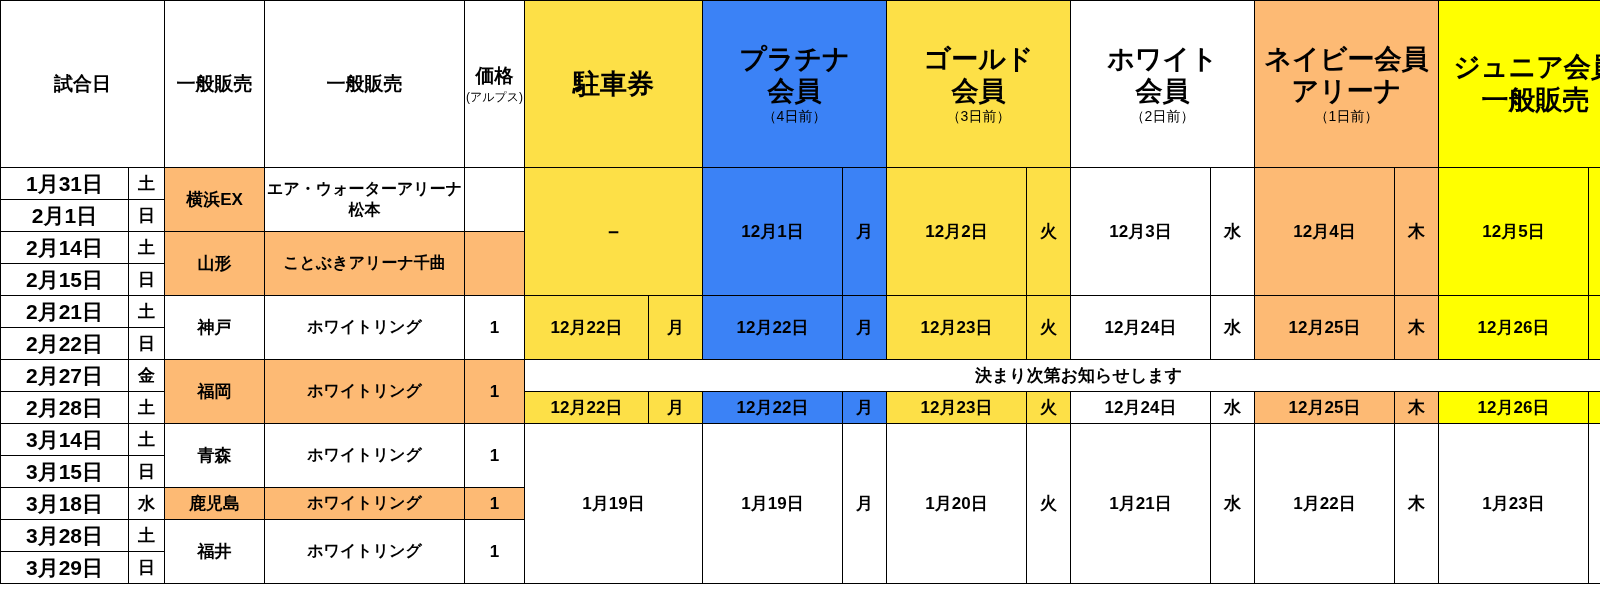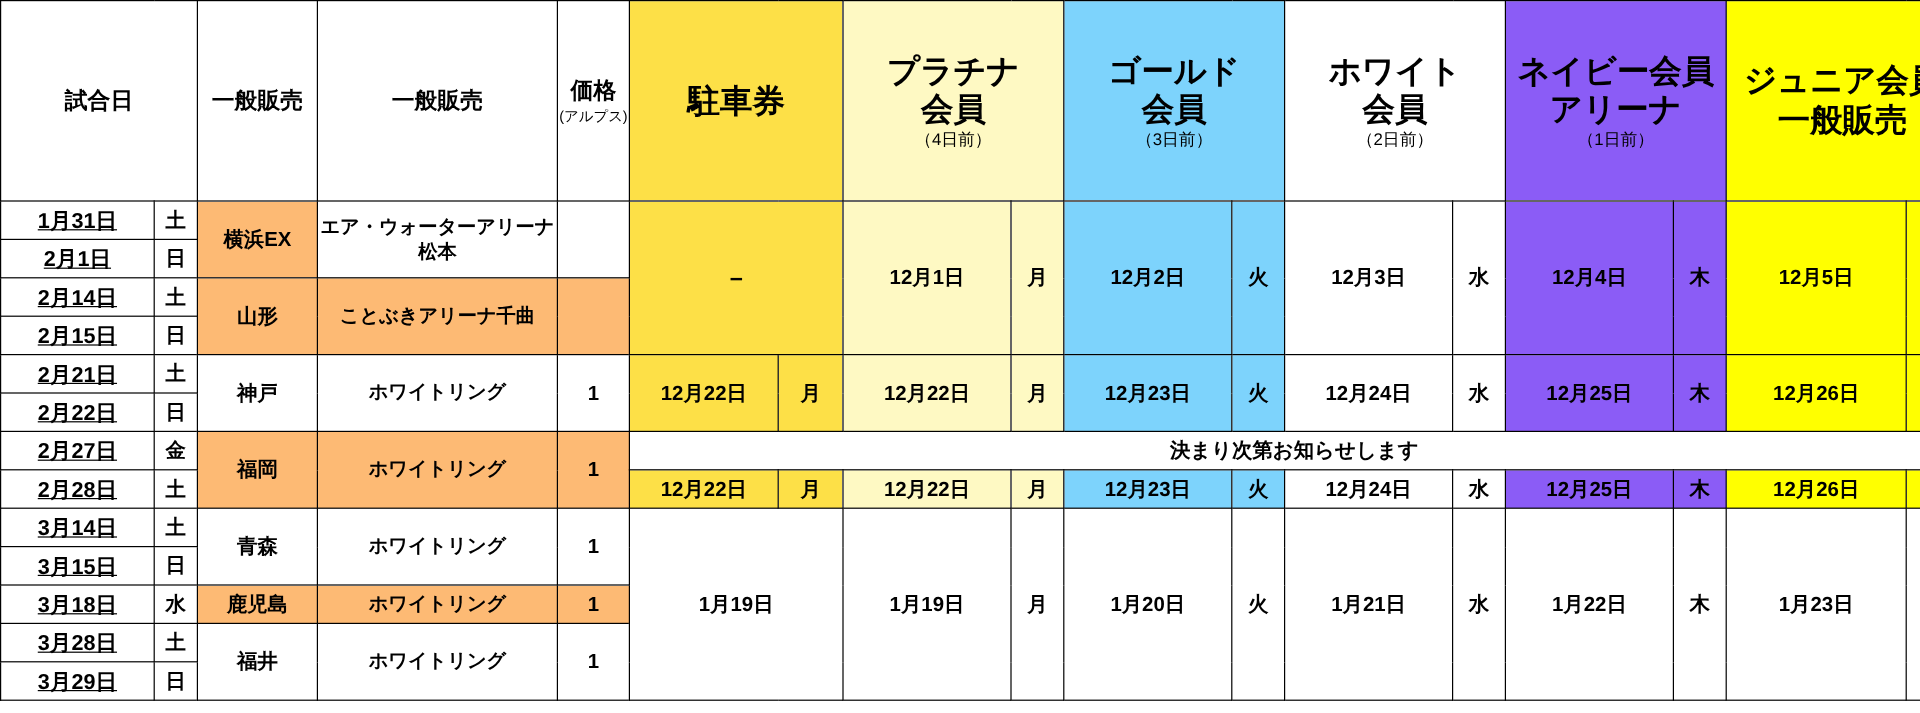--- a/index.html
+++ b/index.html
@@ -22,31 +22,31 @@
     padding:0;
     overflow:hidden;
     white-space:nowrap;
   }
   
   .hdr{height:166px;font-size:19px;}
   .hdr.big{font-size:27px;line-height:1.22;}
   .hdr-sub{font-size:14px;font-weight:normal;display:block;}
   .hdr-tiny{font-size:12px;font-weight:normal;display:block;}
   .c-gray{background:#fde047;margin-left:17px;}
-  .c-blue{background:#fef9c3;}
+  .c-blue{background:#3b82f6;}
   .c-gold{background:#d6a game;}
-  .c-gold{background:#7dd3fc;}
+  .c-gold{background:#fde047;}
   .c-white{background:#ffffff;}
-  .c-navy{background:#8b5cf6;color:#ffffff;}
+  .c-navy{background:#fdba74;color:#ffffff;}
   .c-yellow{background:#ffff00;}
   .c-shade{background:#fdba74;}
 
   
   .r{height:32px;font-size:17px;}
-  .date-cell{font-size:18px;text-decoration:underline;}
+  .date-cell{font-size:21px;}
   .dow-sat{color:#2e75b6;}
   .dow-sun{color:#ff0000;}
   .dow-fri{color:#000000;}
   .dow-wed{color:#000000;}
   .small-note{font-size:17px;background:#ffffff;}
   .arena{font-size:16px;font-family:Liberation Serif, serif;}
   .opp{font-size:17px;}
   .price{font-size:17px;}
   .dash{font-size:20px;}
   .w-date{width:128px;}

